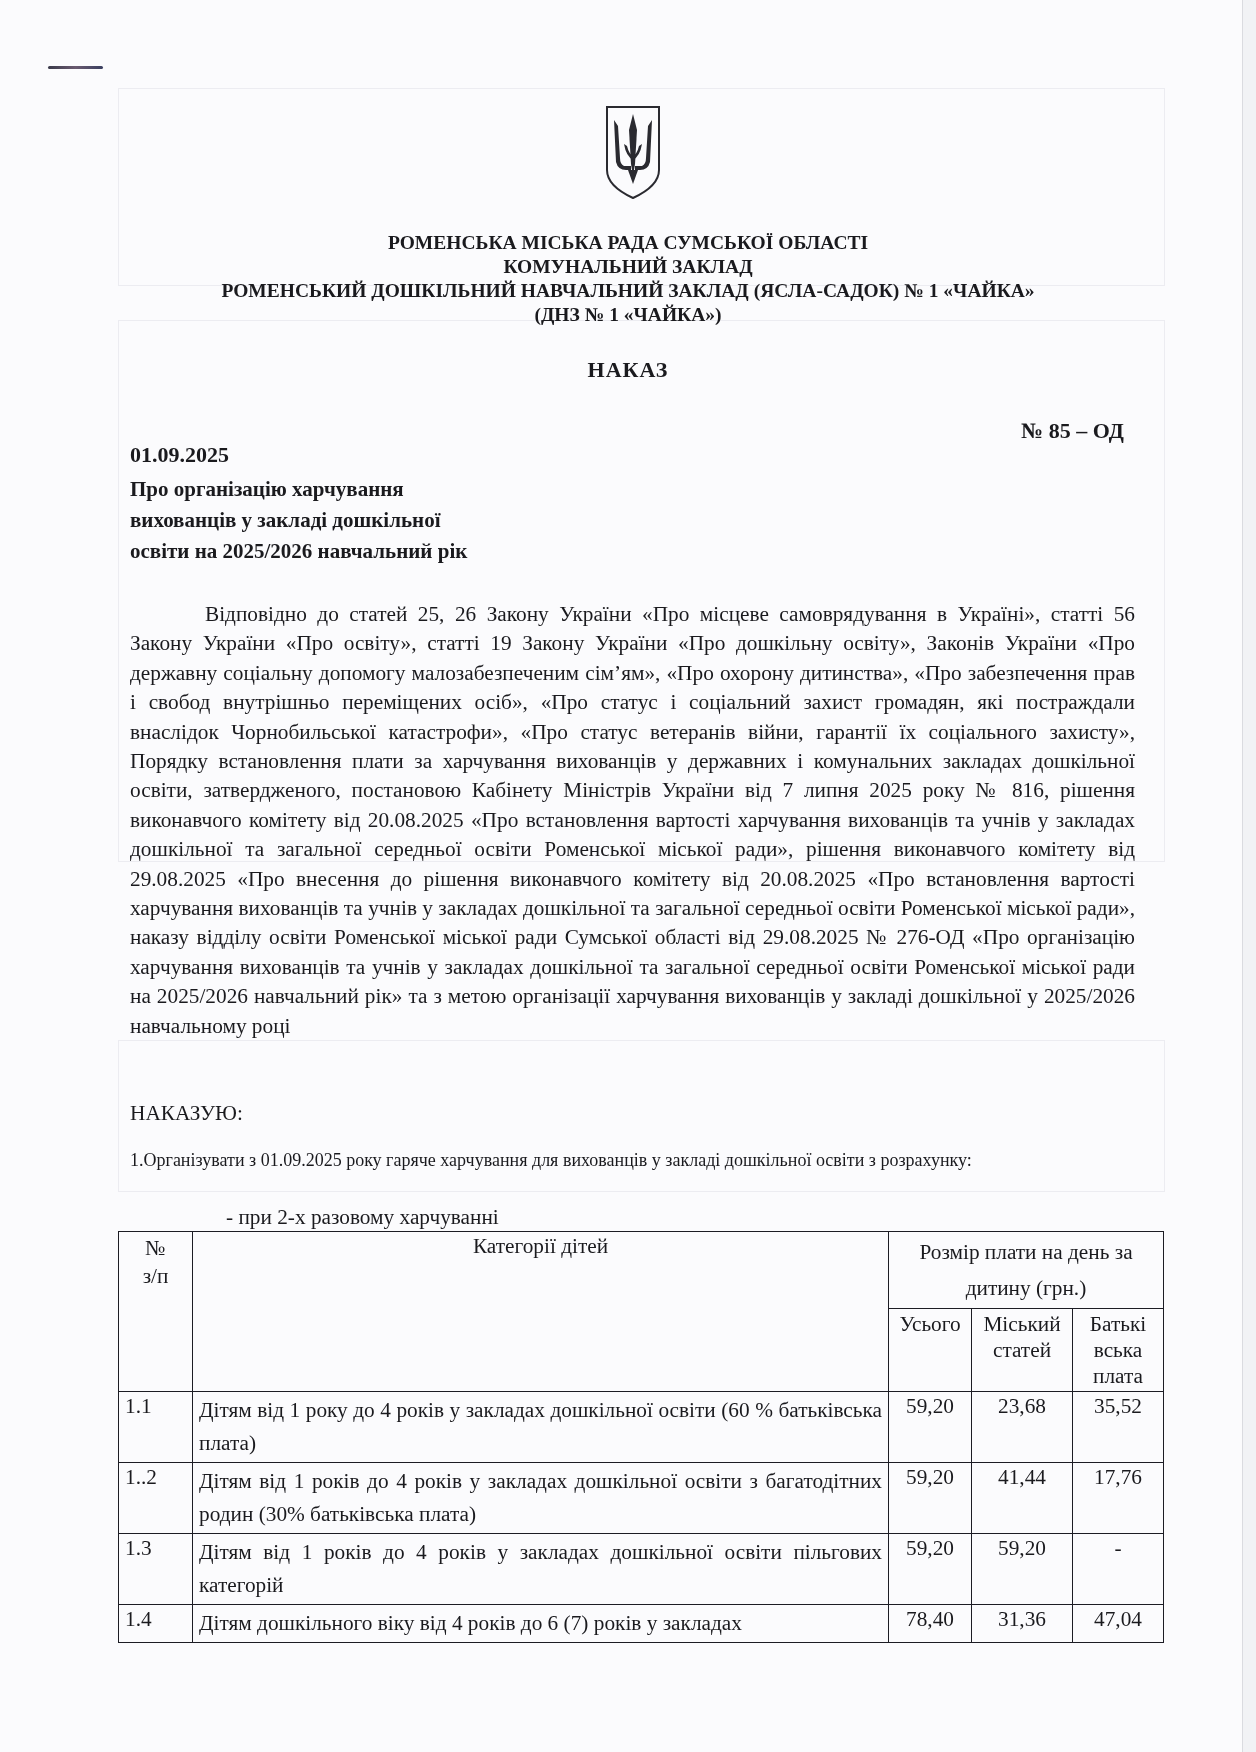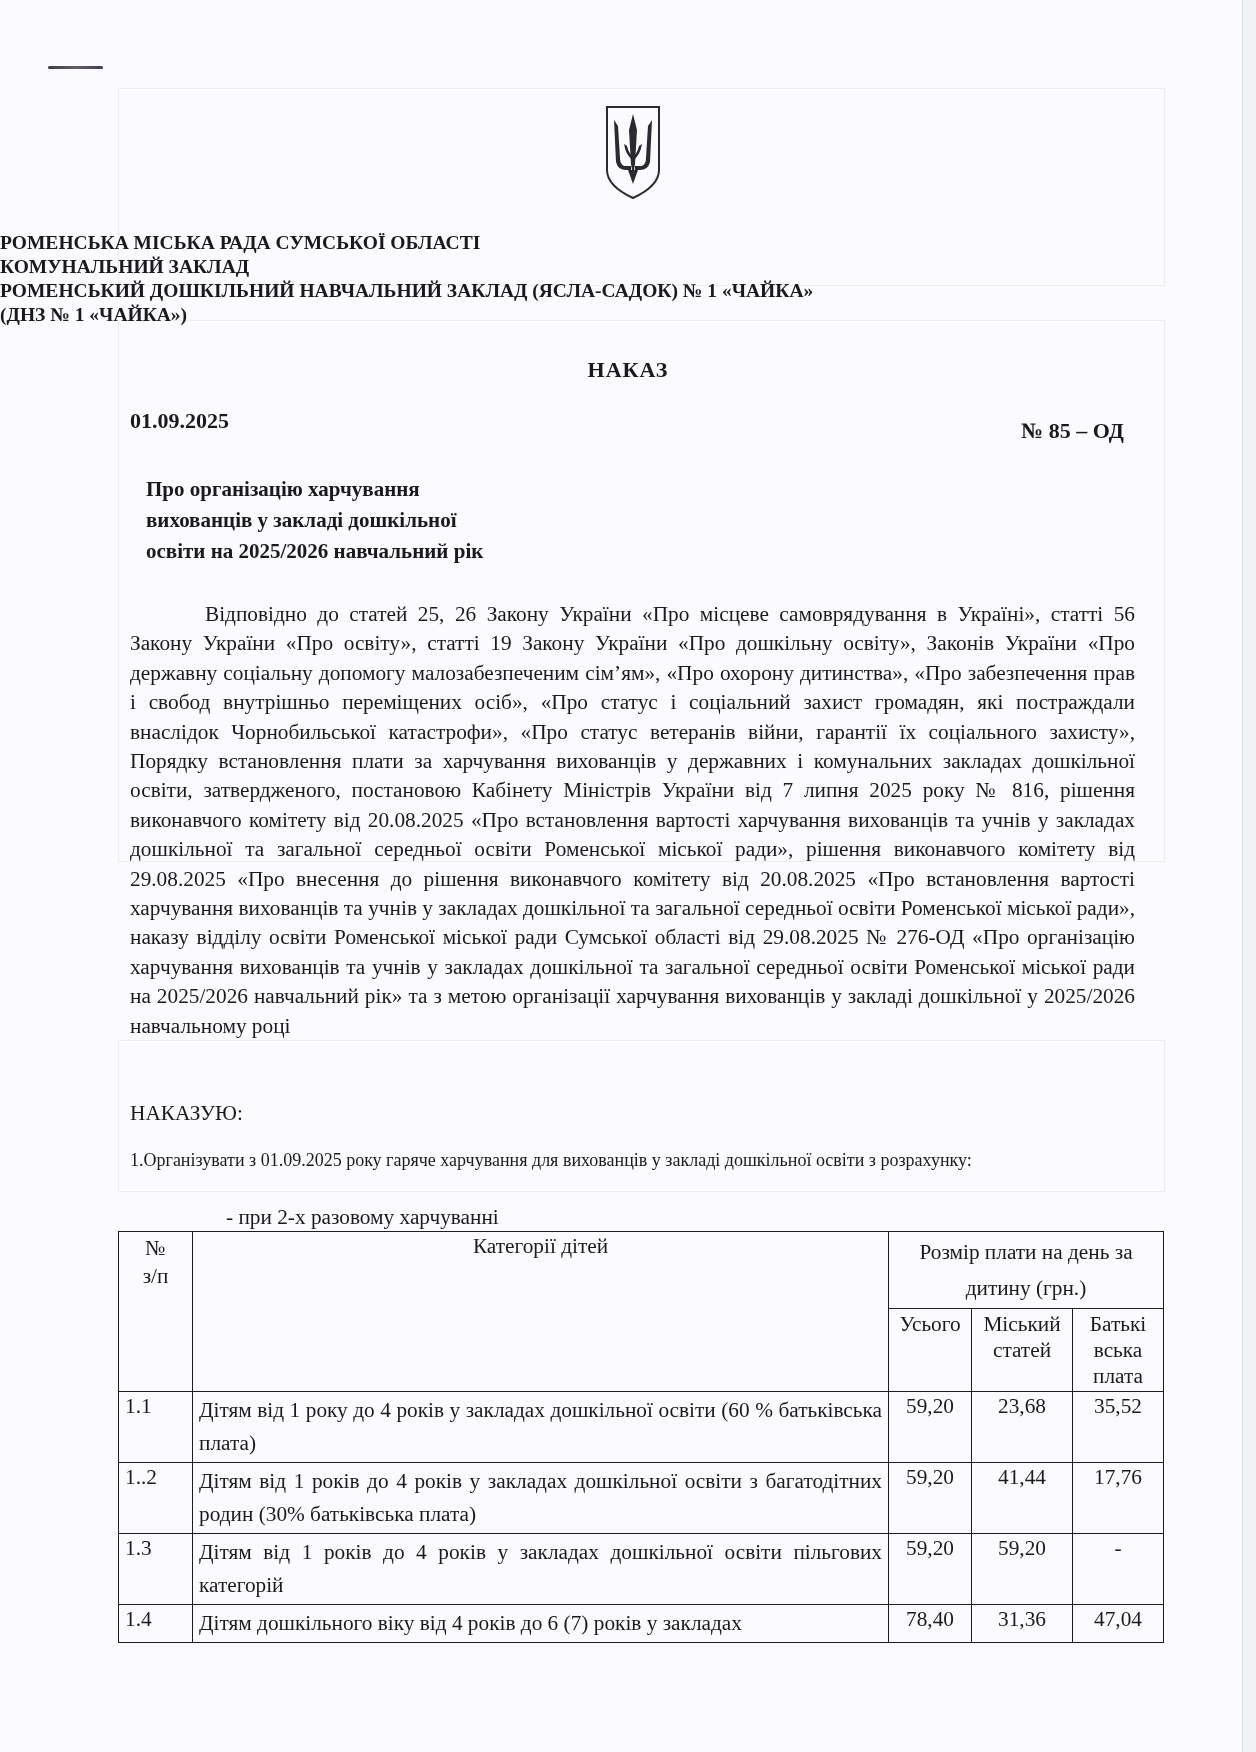--- a/index.html
+++ b/index.html
@@ -19,31 +19,31 @@
     background: linear-gradient(90deg,#3a3a4a,#6a5a70,#3a3f60);
     border-radius: 2px;
   }
   
   .bleed { position:absolute; border:1px solid #ececf1; }
 
   .emblem {
     position: absolute; left: 604px; top: 104px; width: 58px; height: 96px;
   }
   .org {
-    position: absolute; left: 0; width: 1256px; text-align: left;
+    position: absolute; left: 0; width: 1256px; text-align: center;
     font-weight: bold; font-size: 19.5px; line-height: 22px;
   }
   .order-title {
     position: absolute; top: 357px; left: 0; width: 1256px; text-align:center;
     font-weight: bold; font-size: 22px; letter-spacing: 1px;
   }
-  .date { position:absolute; left:130px; top:408px; font-weight:bold; font-size:22px; }
+  .date { position:absolute; left:130px; top:442px; font-weight:bold; font-size:22px; }
   .number { position:absolute; right:132px; top:418px; font-weight:bold; font-size:22px; }
   .subject {
-    position:absolute; left:130px; top:474px; font-weight:bold; font-size:21px; line-height:31px;margin-left:16px;
+    position:absolute; left:130px; top:474px; font-weight:bold; font-size:21px; line-height:31px;
   }
   .body-text {
     position:absolute; left:130px; top:600px; width:1005px;
     font-size:21.3px; line-height:29.4px; text-align: justify; text-indent: 75px;
   }
   .nakazuyu { position:absolute; left:130px; top:1101px; font-size:21.3px; }
   .item1 { position:absolute; left:130px; top:1147px; width:960px; font-size:18px; line-height:27px; }
   .meals { position:absolute; left:206px; top:1205px; font-size:21.3px;margin-left:20px; }
 
   table.fees {

